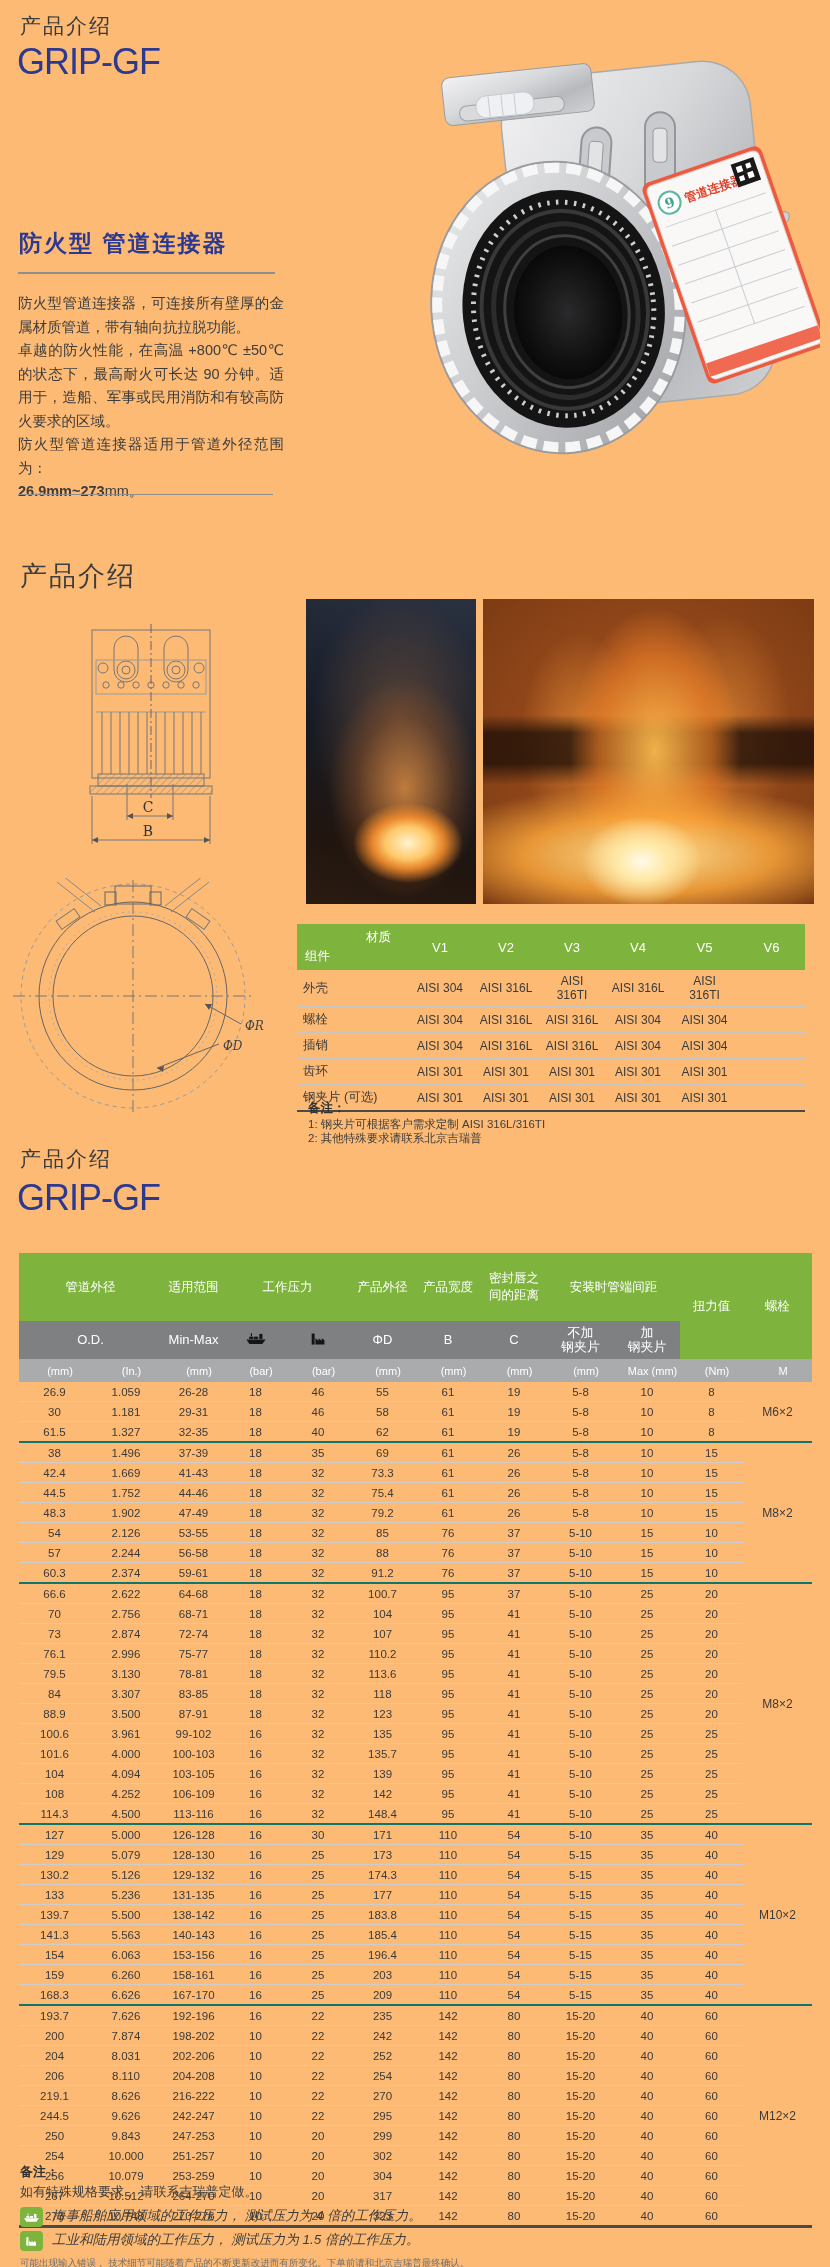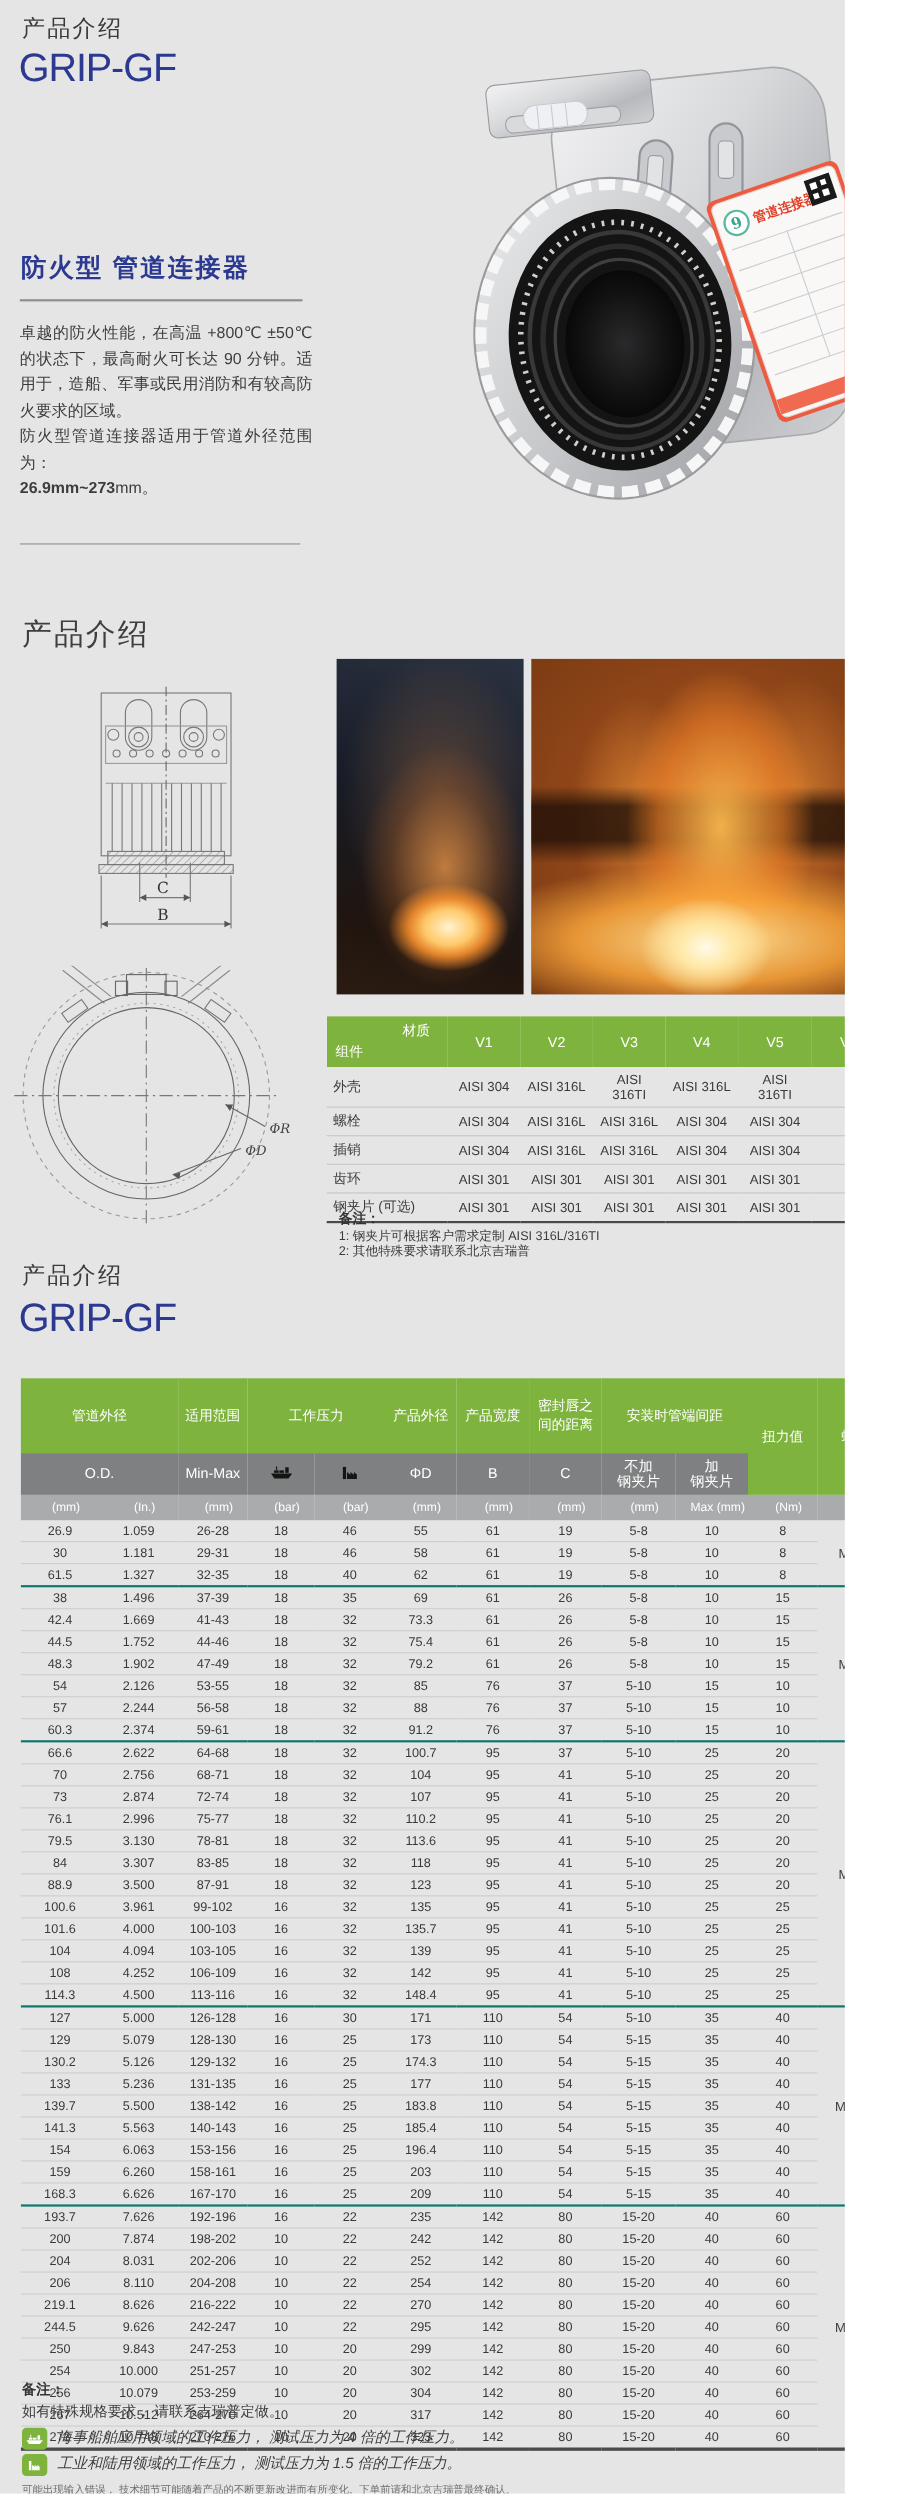--- a/index.html
+++ b/index.html
@@ -1,16 +1,16 @@
 <!DOCTYPE html>
 <html><head>
 <meta charset="utf-8">
 <style>
   html,body{margin:0;padding:0;background:#ffffff;}
-  .page{position:relative;width:768px;height:2267px;background:#e5e5e5;overflow:hidden;
+  .page{position:relative;width:830px;height:2267px;background:#fdba74;overflow:hidden;
         font-family:"Liberation Sans","DejaVu Sans",sans-serif;color:#3c3c3c;}
   .abs{position:absolute;}
   
   .kicker{font-size:21px;color:#3a3a3a;letter-spacing:2px;}
   .brand{font-size:36px;font-weight:400;color:#2b3990;letter-spacing:-1px;line-height:1;}
   .subtitle{font-size:23px;font-weight:900;color:#2b3990;letter-spacing:2px;}
   .rule{height:2px;background:#8f8f8f;}
   .rule.thin{height:1px;}
   .body-text{font-size:14.5px;line-height:23.5px;text-align:justify;color:#3d3d3d;}
   .body-text p{margin:0;}
@@ -144,20 +144,21 @@
           <rect x="0" y="186" width="118" height="14" fill="#ee5a40" opacity=".9"></rect>
         </g>
       </g>
     </svg>
   </div>
 
   <div class="abs subtitle" style="left:19px;top:228px;">防火型 管道连接器</div>
   <div class="abs rule" style="left:18px;top:272px;width:257px;"></div>
 
   <div class="abs body-text" style="left:18px;top:292px;width:266px;">
+    <p>防火型管道连接器，可连接所有壁厚的金属材质管道，带有轴向抗拉脱功能。</p>
     <p>卓越的防火性能，在高温 +800℃ ±50℃的状态下，最高耐火可长达 90 分钟。适用于，造船、军事或民用消防和有较高防火要求的区域。</p>
     <p><span>防火型管道连接器适用于管道外径范围为：</span><br>
       <span class="bold-range">26.9mm~273</span><span>mm。</span></p>
   </div>
   <div class="abs rule thin" style="left:18px;top:494px;width:255px;"></div>
 
   <div class="abs s2-heading" style="left:20px;top:558px;">产品介绍</div>
 
   <div class="abs" style="left:88px;top:624px;">
     <svg width="126" height="240" viewBox="0 0 126 240">

